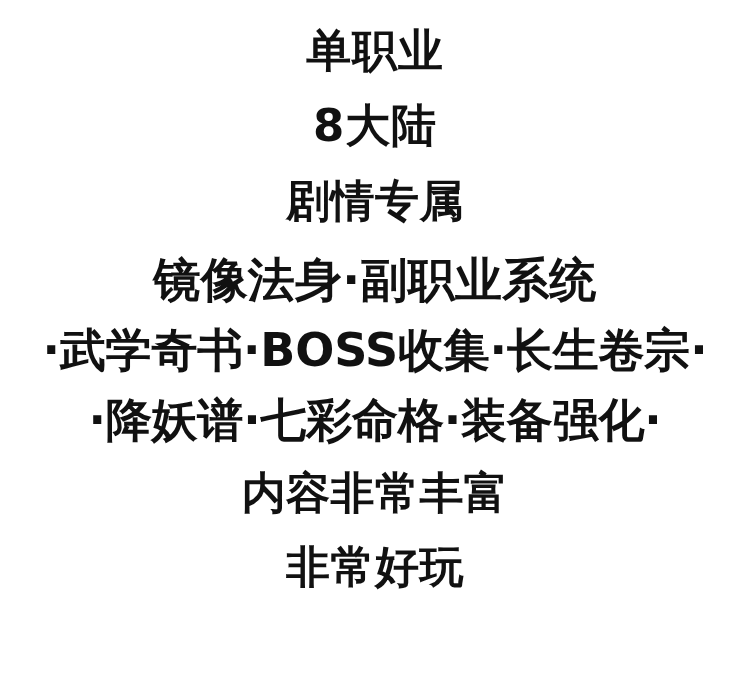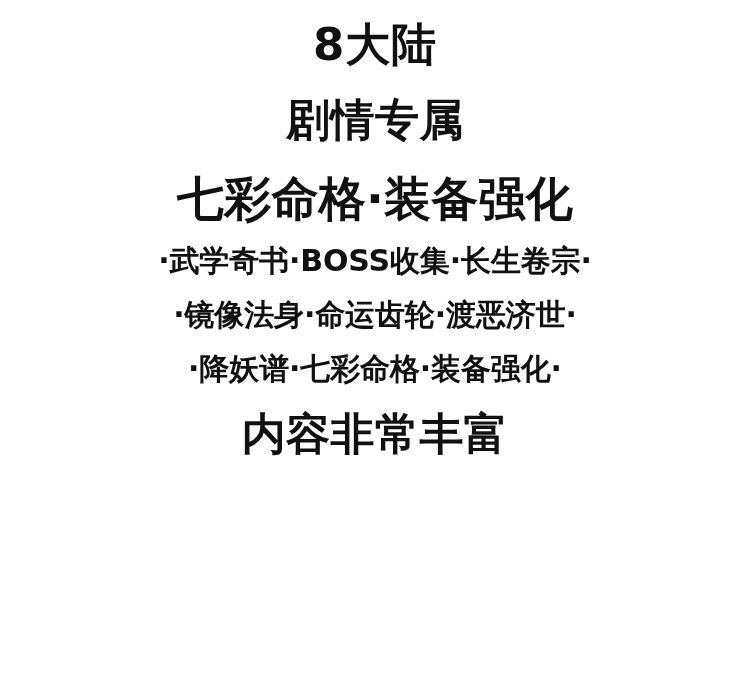--- a/index.html
+++ b/index.html
@@ -66,21 +66,21 @@
 
   .line-4 {           
     font-size: 47px;
     letter-spacing: 0.005em;
     margin-bottom: 24px;
   }
 
   .line-5,
   .line-6,
   .line-7 {           
-    font-size: 30px;
+    font-size: 46px;
     letter-spacing: -0.004em;
     margin-bottom: 24px;
   }
 
   .line-8 {           
     font-size: 44px;
     letter-spacing: 0.01em;
     margin-top: 4px;
     margin-bottom: 30px;
   }
@@ -88,29 +88,30 @@
   .line-9 {           
     font-size: 44px;
     letter-spacing: 0.01em;
   }
 </style>
 </head>
 <body>
 
 <div id="poster">
 
+  <div class="line line-1">单职业</div>
 
   <div class="line line-2">8大陆</div>
 
   <div class="line line-3">剧情专属</div>
 
-  <div class="line line-4">七彩命格·装备强化</div>
+  <div class="line line-4">镜像法身·副职业系统</div>
 
   <div class="line line-5">·武学奇书·BOSS收集·长生卷宗·</div>
 
-  <div class="line line-6">·镜像法身·命运齿轮·渡恶济世·</div>
 
   <div class="line line-7">·降妖谱·七彩命格·装备强化·</div>
 
   <div class="line line-8">内容非常丰富</div>
 
+  <div class="line line-9">非常好玩</div>
 
 </div>
 
 </body></html>

